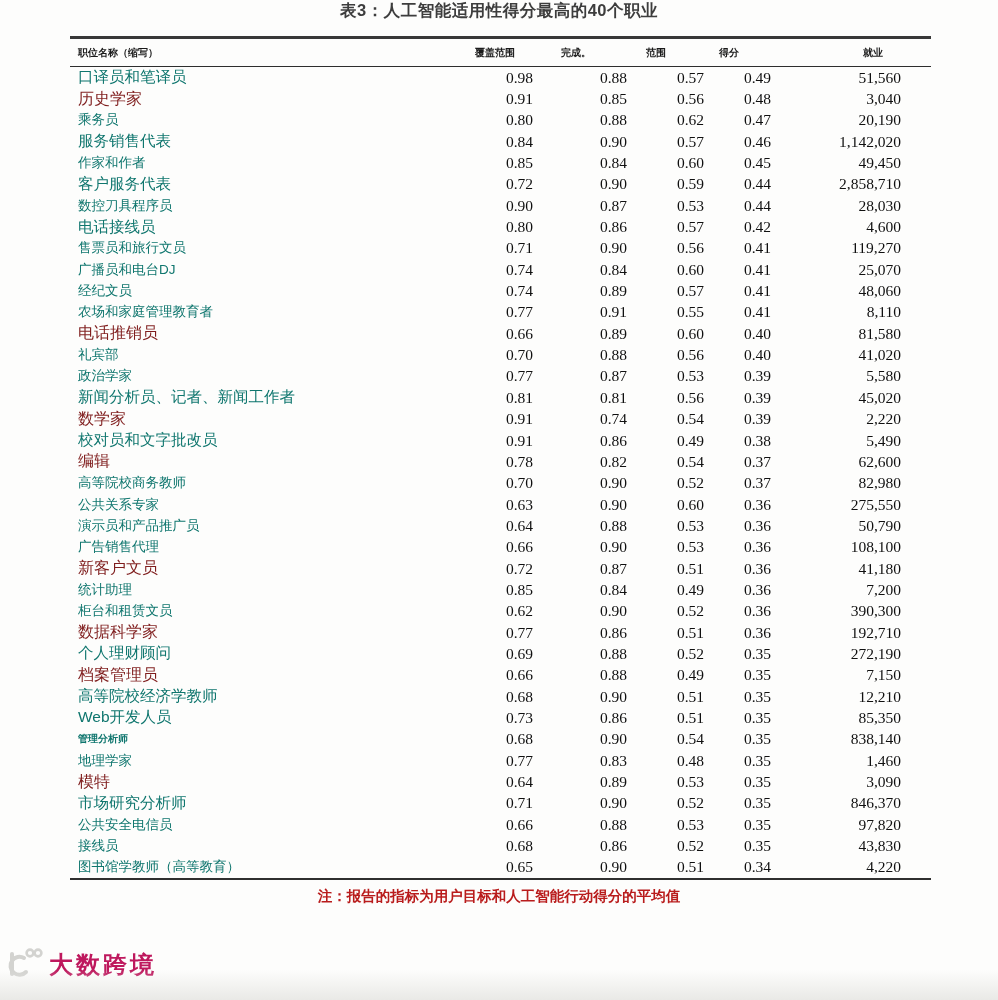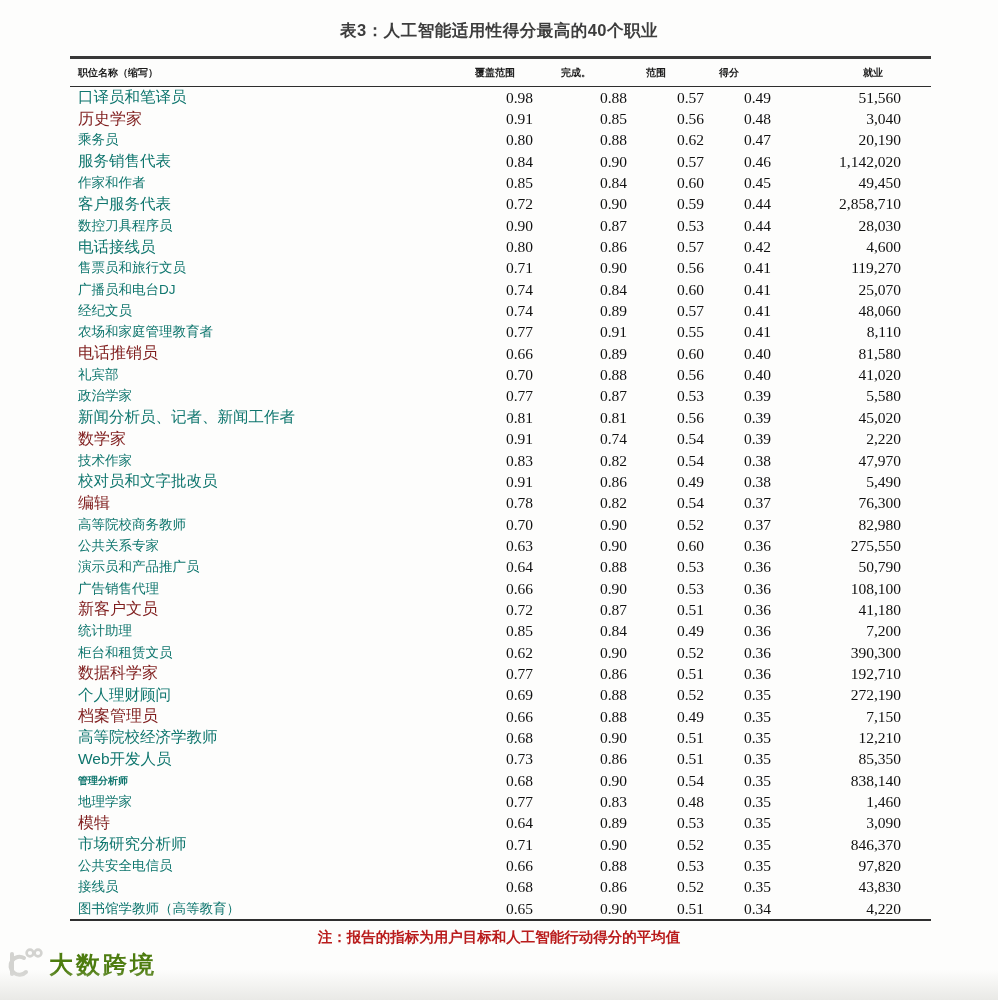--- a/index.html
+++ b/index.html
@@ -10,21 +10,20 @@
     background: #fdfdfc;
     font-family: "Liberation Sans", sans-serif;
     overflow: hidden;
   }
   .page {
     position: relative;
     width: 998px;
     height: 1000px;
   }
   .title {
-    padding-top: 20px;
     text-align: center;
     font-size: 16.5px;
     font-weight: 700;
     color: #3d3d3d;
     letter-spacing: 0.5px;
   }
   table.occ-table {
     border-collapse: collapse;
     table-layout: fixed;
     width: 861px;
@@ -89,21 +88,21 @@
     top: 946px;
     display: flex;
     align-items: center;
     gap: 5px;
     pointer-events: none;
   }
   .watermark .wm-text {
     font-size: 24px;
     font-weight: 700;
     letter-spacing: 3px;
-    color: #4d7c0f;
+    color: #be185d;
     text-shadow: 0 1px 0 #ffffff;
   }
   .bottom-fade {
     position: absolute;
     left: 0;
     right: 0;
     bottom: 0;
     height: 30px;
     background: linear-gradient(to bottom, rgba(236,236,234,0), #e9e9e6);
     pointer-events: none;
@@ -266,42 +265,34 @@
         </tr>
         <tr>
           <td class="name sz-s">数学家</td>
           <td class="num">0.91</td>
           <td class="num">0.74</td>
           <td class="num">0.54</td>
           <td class="num">0.39</td>
           <td class="num emp">2,220</td>
         </tr>
         <tr>
-          <td class="name sz-m">技术作家</td>
-          <td class="num">0.83</td>
-          <td class="num">0.82</td>
-          <td class="num">0.54</td>
-          <td class="num">0.38</td>
-          <td class="num emp">47,970</td>
-        </tr>
-        <tr>
           <td class="name sz-l">校对员和文字批改员</td>
           <td class="num">0.91</td>
           <td class="num">0.86</td>
           <td class="num">0.49</td>
           <td class="num">0.38</td>
           <td class="num emp">5,490</td>
         </tr>
         <tr>
           <td class="name sz-s">编辑</td>
           <td class="num">0.78</td>
           <td class="num">0.82</td>
           <td class="num">0.54</td>
           <td class="num">0.37</td>
-          <td class="num emp">76,300</td>
+          <td class="num emp">62,600</td>
         </tr>
         <tr>
           <td class="name sz-m">高等院校商务教师</td>
           <td class="num">0.70</td>
           <td class="num">0.90</td>
           <td class="num">0.52</td>
           <td class="num">0.37</td>
           <td class="num emp">82,980</td>
         </tr>
         <tr>

